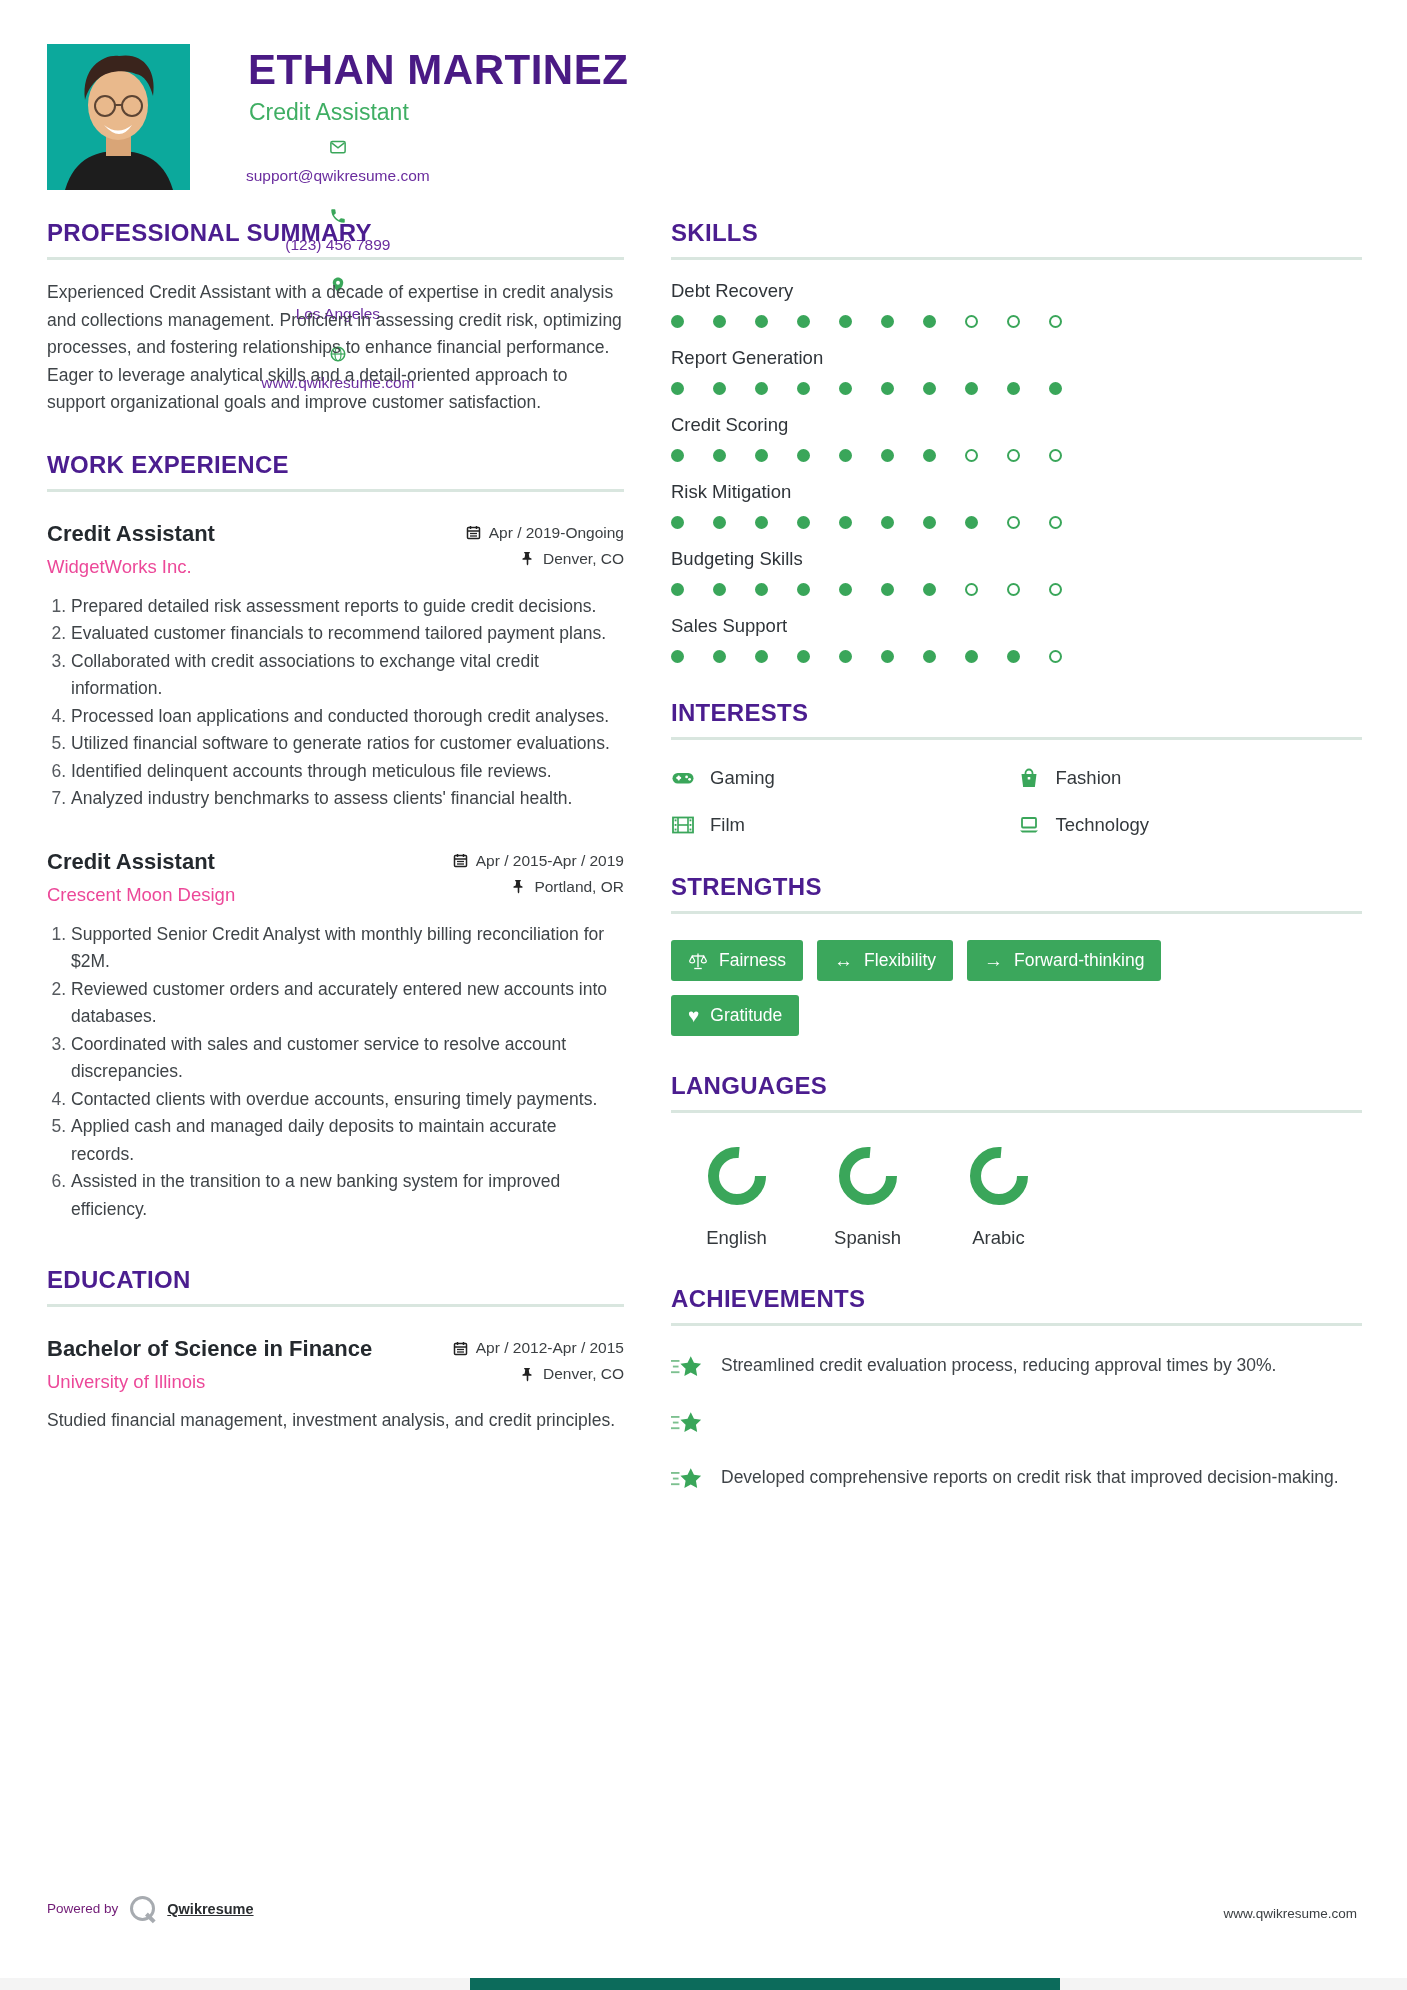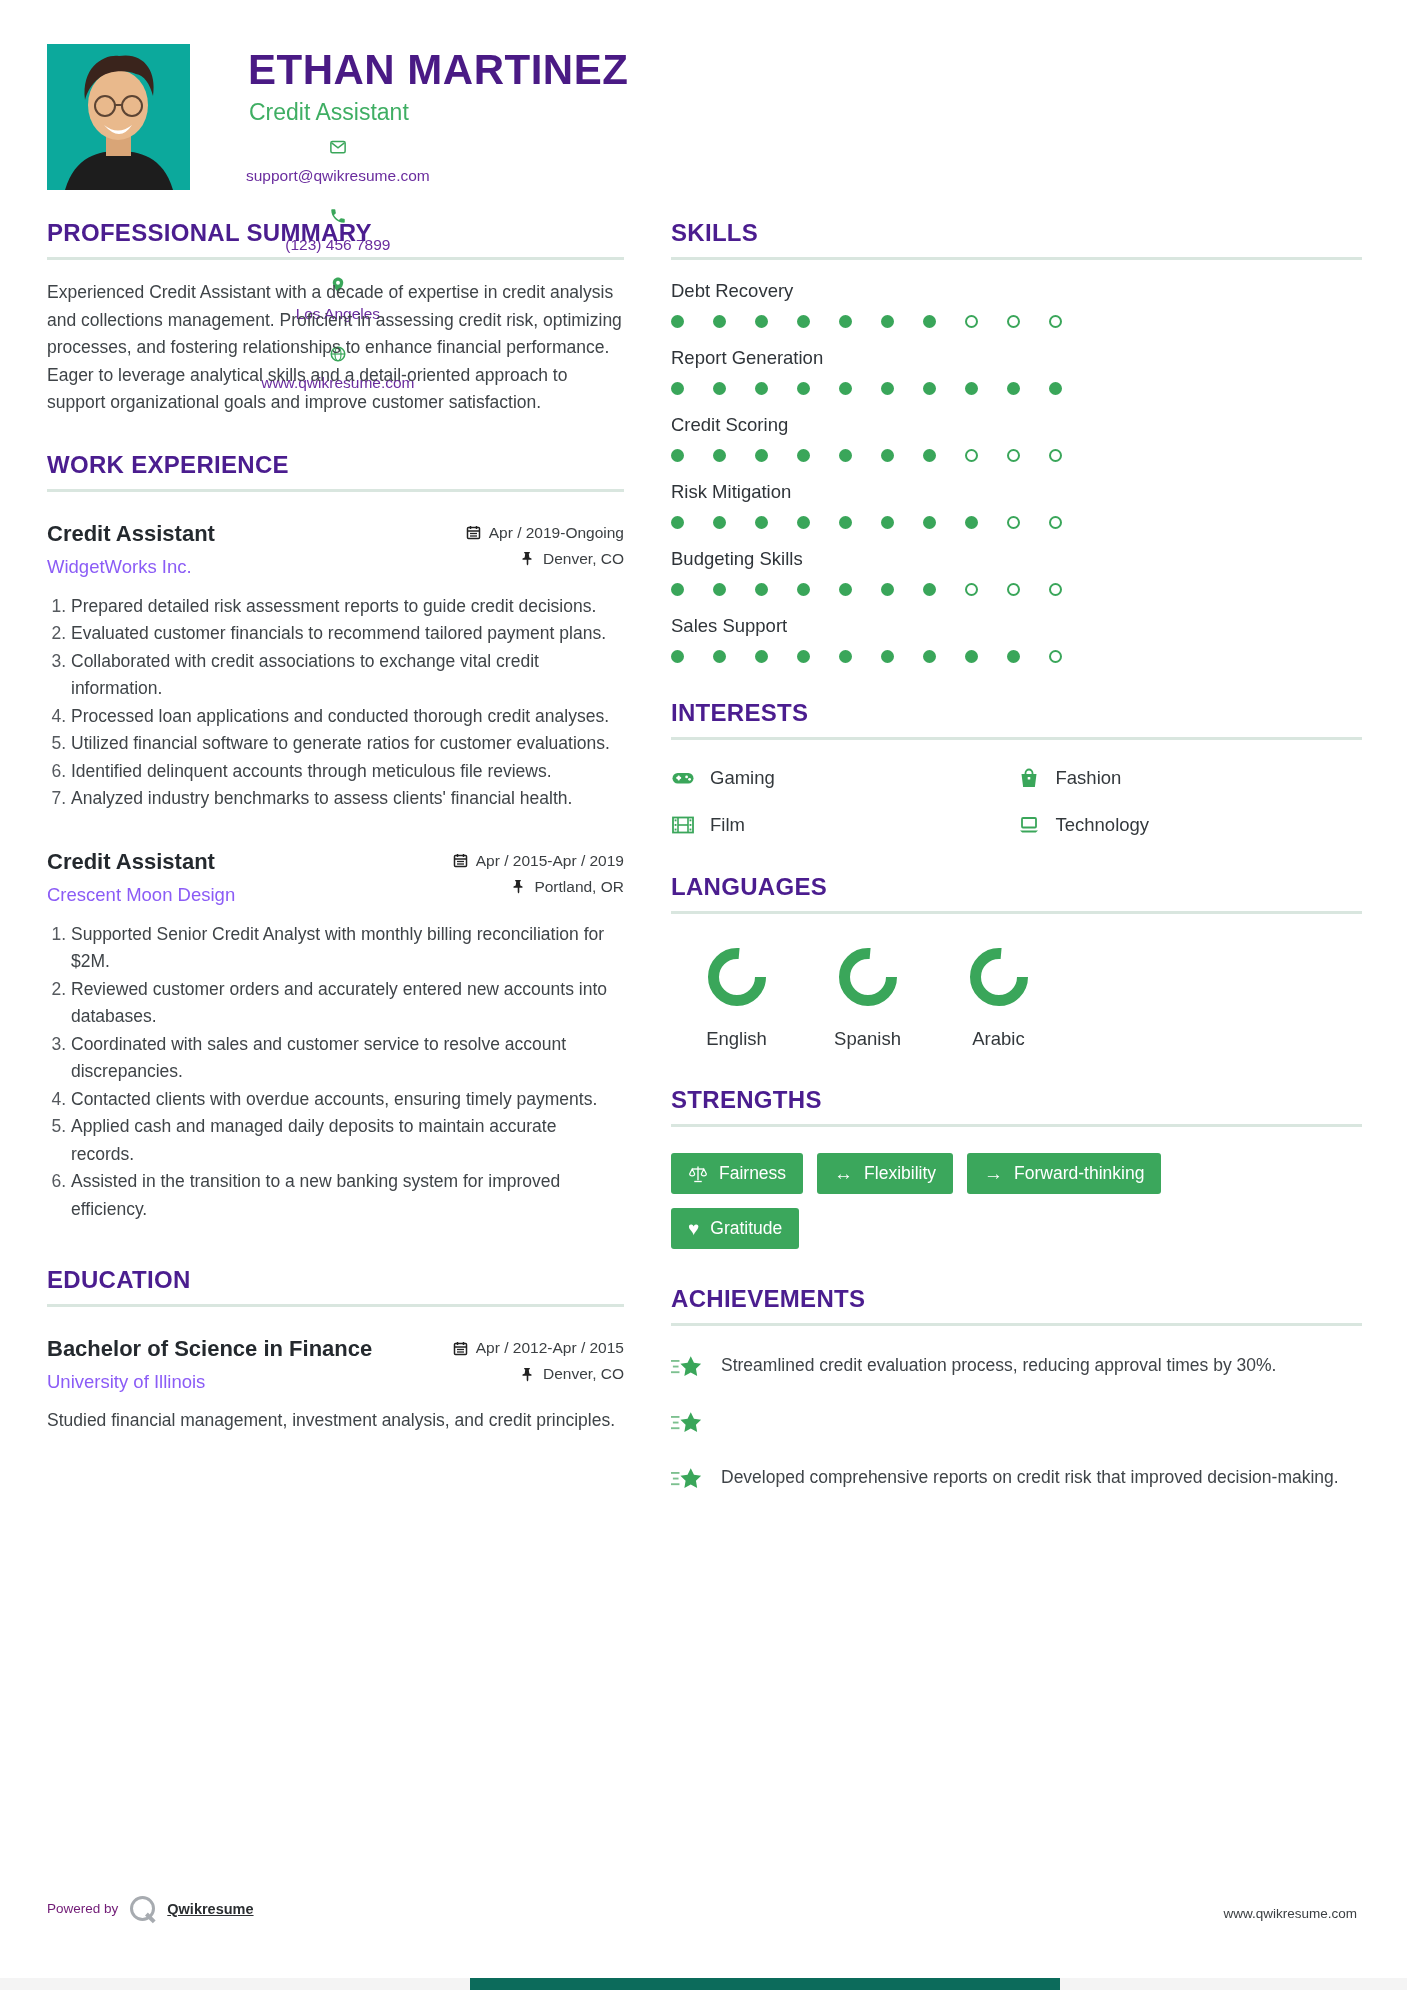--- a/index.html
+++ b/index.html
@@ -23,21 +23,21 @@
   .sec-rule { height:3px; background:#D9E6DF; margin-top:10px; }
   
   .col-left  { position:absolute; left:47px;  top:219px; width:577px; }
   .col-right { position:absolute; left:671px; top:219px; width:691px; }
   .summary-p { margin-top:19px; font-size:17.5px; line-height:27.5px; color:#3f4448; }
   .work-h { margin-top:34px; }
   
   .job { margin-top:29px; }
   .job-top { display:flex; justify-content:space-between; align-items:flex-start; }
   .job-title { font-size:22px; font-weight:bold; color:#24292e; }
-  .job-company { font-size:18.5px; color:#8b5cf6; margin-top:9px; }
+  .job-company { font-size:18.5px; color:#ec4899; margin-top:9px; }
   .job-meta { text-align:right; font-size:15.5px; color:#3c4043; padding-top:3px; }
   .meta-line { display:flex; justify-content:flex-end; align-items:center; gap:8px; margin-bottom:8px;padding-left:38px; }
   .micon { display:inline-flex; width:15px; height:15px; }
   .job ol { margin-top:15px; padding-left:24px; }
   .job ol li, .job ol li::marker { font-size:17.5px; line-height:27.5px; color:#3f4448; }
   .job ol li::marker { color:#55595e; }
   
   .edu-h { margin-top:43px; }
   .edu-desc { margin-top:14px; font-size:17.5px; line-height:27.5px; }
   
@@ -410,51 +410,20 @@
                 <rect x="5" y="5" width="14" height="9.5" rx="1" fill="none" stroke="#3AA65A" stroke-width="1.8"></rect>
                 <path d="M3 17.5h18l-2.2 2H5.2l-2.2-2z" fill="#3AA65A"></path>
               </svg>
           </span>
           <span>Technology</span>
         </div>
       </div>
     </div>
 
     <div>
-      <div class="sec-h languages-h">LANGUAGES</div>
-      <div class="sec-rule"></div>
-      <div class="lang-row">
-        <div class="lang">
-          <div class="lang-arc">
-              <svg width="66" height="66" viewBox="0 0 66 66">
-                <circle cx="33" cy="33" r="23.5" fill="none" stroke="#3AA65A" stroke-width="11" stroke-dasharray="112.21768958622742 147.6548547187203"></circle>
-              </svg>
-            </div>
-          <div class="lang-name">English</div>
-        </div>
-        <div class="lang">
-          <div class="lang-arc">
-              <svg width="66" height="66" viewBox="0 0 66 66">
-                <circle cx="33" cy="33" r="23.5" fill="none" stroke="#3AA65A" stroke-width="11" stroke-dasharray="112.21768958622742 147.6548547187203"></circle>
-              </svg>
-            </div>
-          <div class="lang-name">Spanish</div>
-        </div>
-        <div class="lang">
-          <div class="lang-arc">
-              <svg width="66" height="66" viewBox="0 0 66 66">
-                <circle cx="33" cy="33" r="23.5" fill="none" stroke="#3AA65A" stroke-width="11" stroke-dasharray="112.21768958622742 147.6548547187203"></circle>
-              </svg>
-            </div>
-          <div class="lang-name">Arabic</div>
-        </div>
-      </div>
-    </div>
-
-    <div>
       <div class="sec-h strengths-h">STRENGTHS</div>
       <div class="sec-rule"></div>
       <div class="strength-rows">
         <span class="chip">
           <span class="sicon">
             <svg viewBox="0 0 24 24" width="20" height="20">
                 <line x1="12" y1="3" x2="12" y2="19.5" stroke="#fff" stroke-width="1.6"></line>
                 <line x1="7.5" y1="21" x2="16.5" y2="21" stroke="#fff" stroke-width="1.6"></line>
                 <line x1="5" y1="6" x2="19" y2="6" stroke="#fff" stroke-width="1.6"></line>
                 <path d="M5 6l-3 6c0 1.4 1.3 2.2 3 2.2s3-.8 3-2.2L5 6z" fill="none" stroke="#fff" stroke-width="1.4"></path>
@@ -472,20 +441,51 @@
           <span>Forward-thinking</span>
         </span>
         <span class="chip">
           <span class="glyph">♥</span>
           <span>Gratitude</span>
         </span>
       </div>
     </div>
 
     <div>
+      <div class="sec-h languages-h">LANGUAGES</div>
+      <div class="sec-rule"></div>
+      <div class="lang-row">
+        <div class="lang">
+          <div class="lang-arc">
+              <svg width="66" height="66" viewBox="0 0 66 66">
+                <circle cx="33" cy="33" r="23.5" fill="none" stroke="#3AA65A" stroke-width="11" stroke-dasharray="112.21768958622742 147.6548547187203"></circle>
+              </svg>
+            </div>
+          <div class="lang-name">English</div>
+        </div>
+        <div class="lang">
+          <div class="lang-arc">
+              <svg width="66" height="66" viewBox="0 0 66 66">
+                <circle cx="33" cy="33" r="23.5" fill="none" stroke="#3AA65A" stroke-width="11" stroke-dasharray="112.21768958622742 147.6548547187203"></circle>
+              </svg>
+            </div>
+          <div class="lang-name">Spanish</div>
+        </div>
+        <div class="lang">
+          <div class="lang-arc">
+              <svg width="66" height="66" viewBox="0 0 66 66">
+                <circle cx="33" cy="33" r="23.5" fill="none" stroke="#3AA65A" stroke-width="11" stroke-dasharray="112.21768958622742 147.6548547187203"></circle>
+              </svg>
+            </div>
+          <div class="lang-name">Arabic</div>
+        </div>
+      </div>
+    </div>
+
+    <div>
       <div class="sec-h achievements-h">ACHIEVEMENTS</div>
       <div class="sec-rule"></div>
       <div class="ach-list">
         <div class="ach">
           <span class="ach-icon">
             <svg viewBox="0 0 34 28" width="32" height="27">
                 <line x1="0" y1="7" x2="9" y2="7" stroke="#7cc08f" stroke-width="2"></line>
                 <line x1="2" y1="13" x2="8" y2="13" stroke="#7cc08f" stroke-width="2"></line>
                 <line x1="0" y1="19" x2="9" y2="19" stroke="#7cc08f" stroke-width="2"></line>
                 <path d="M21 2l3.4 7 7.6 1.1-5.5 5.3 1.3 7.6L21 19.4 14.2 23l1.3-7.6L10 10.1l7.6-1.1z" fill="#3AA65A"></path>

